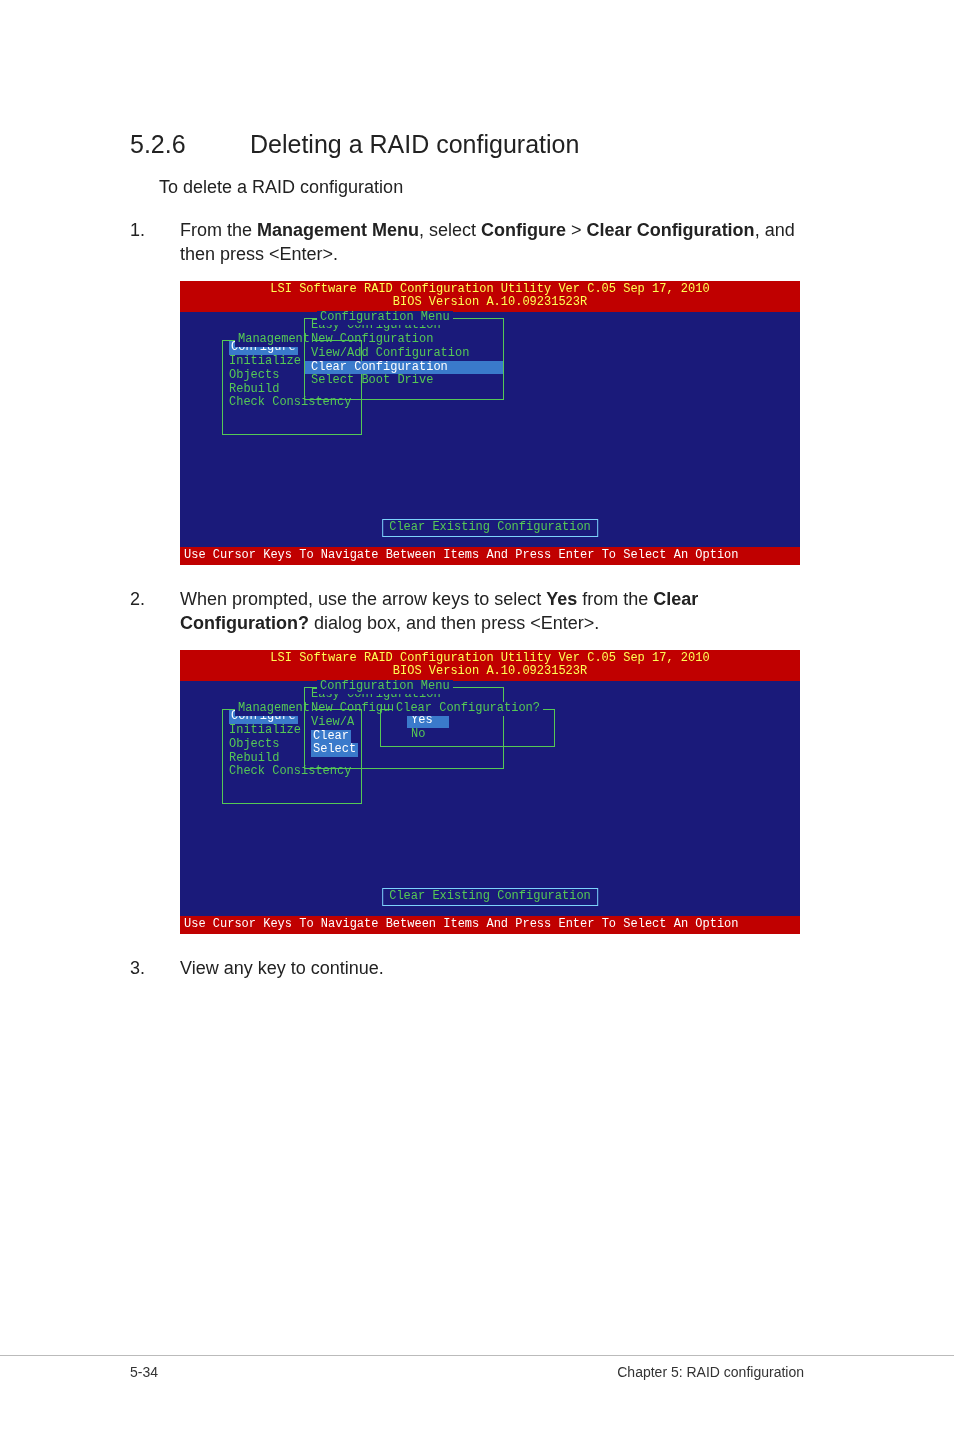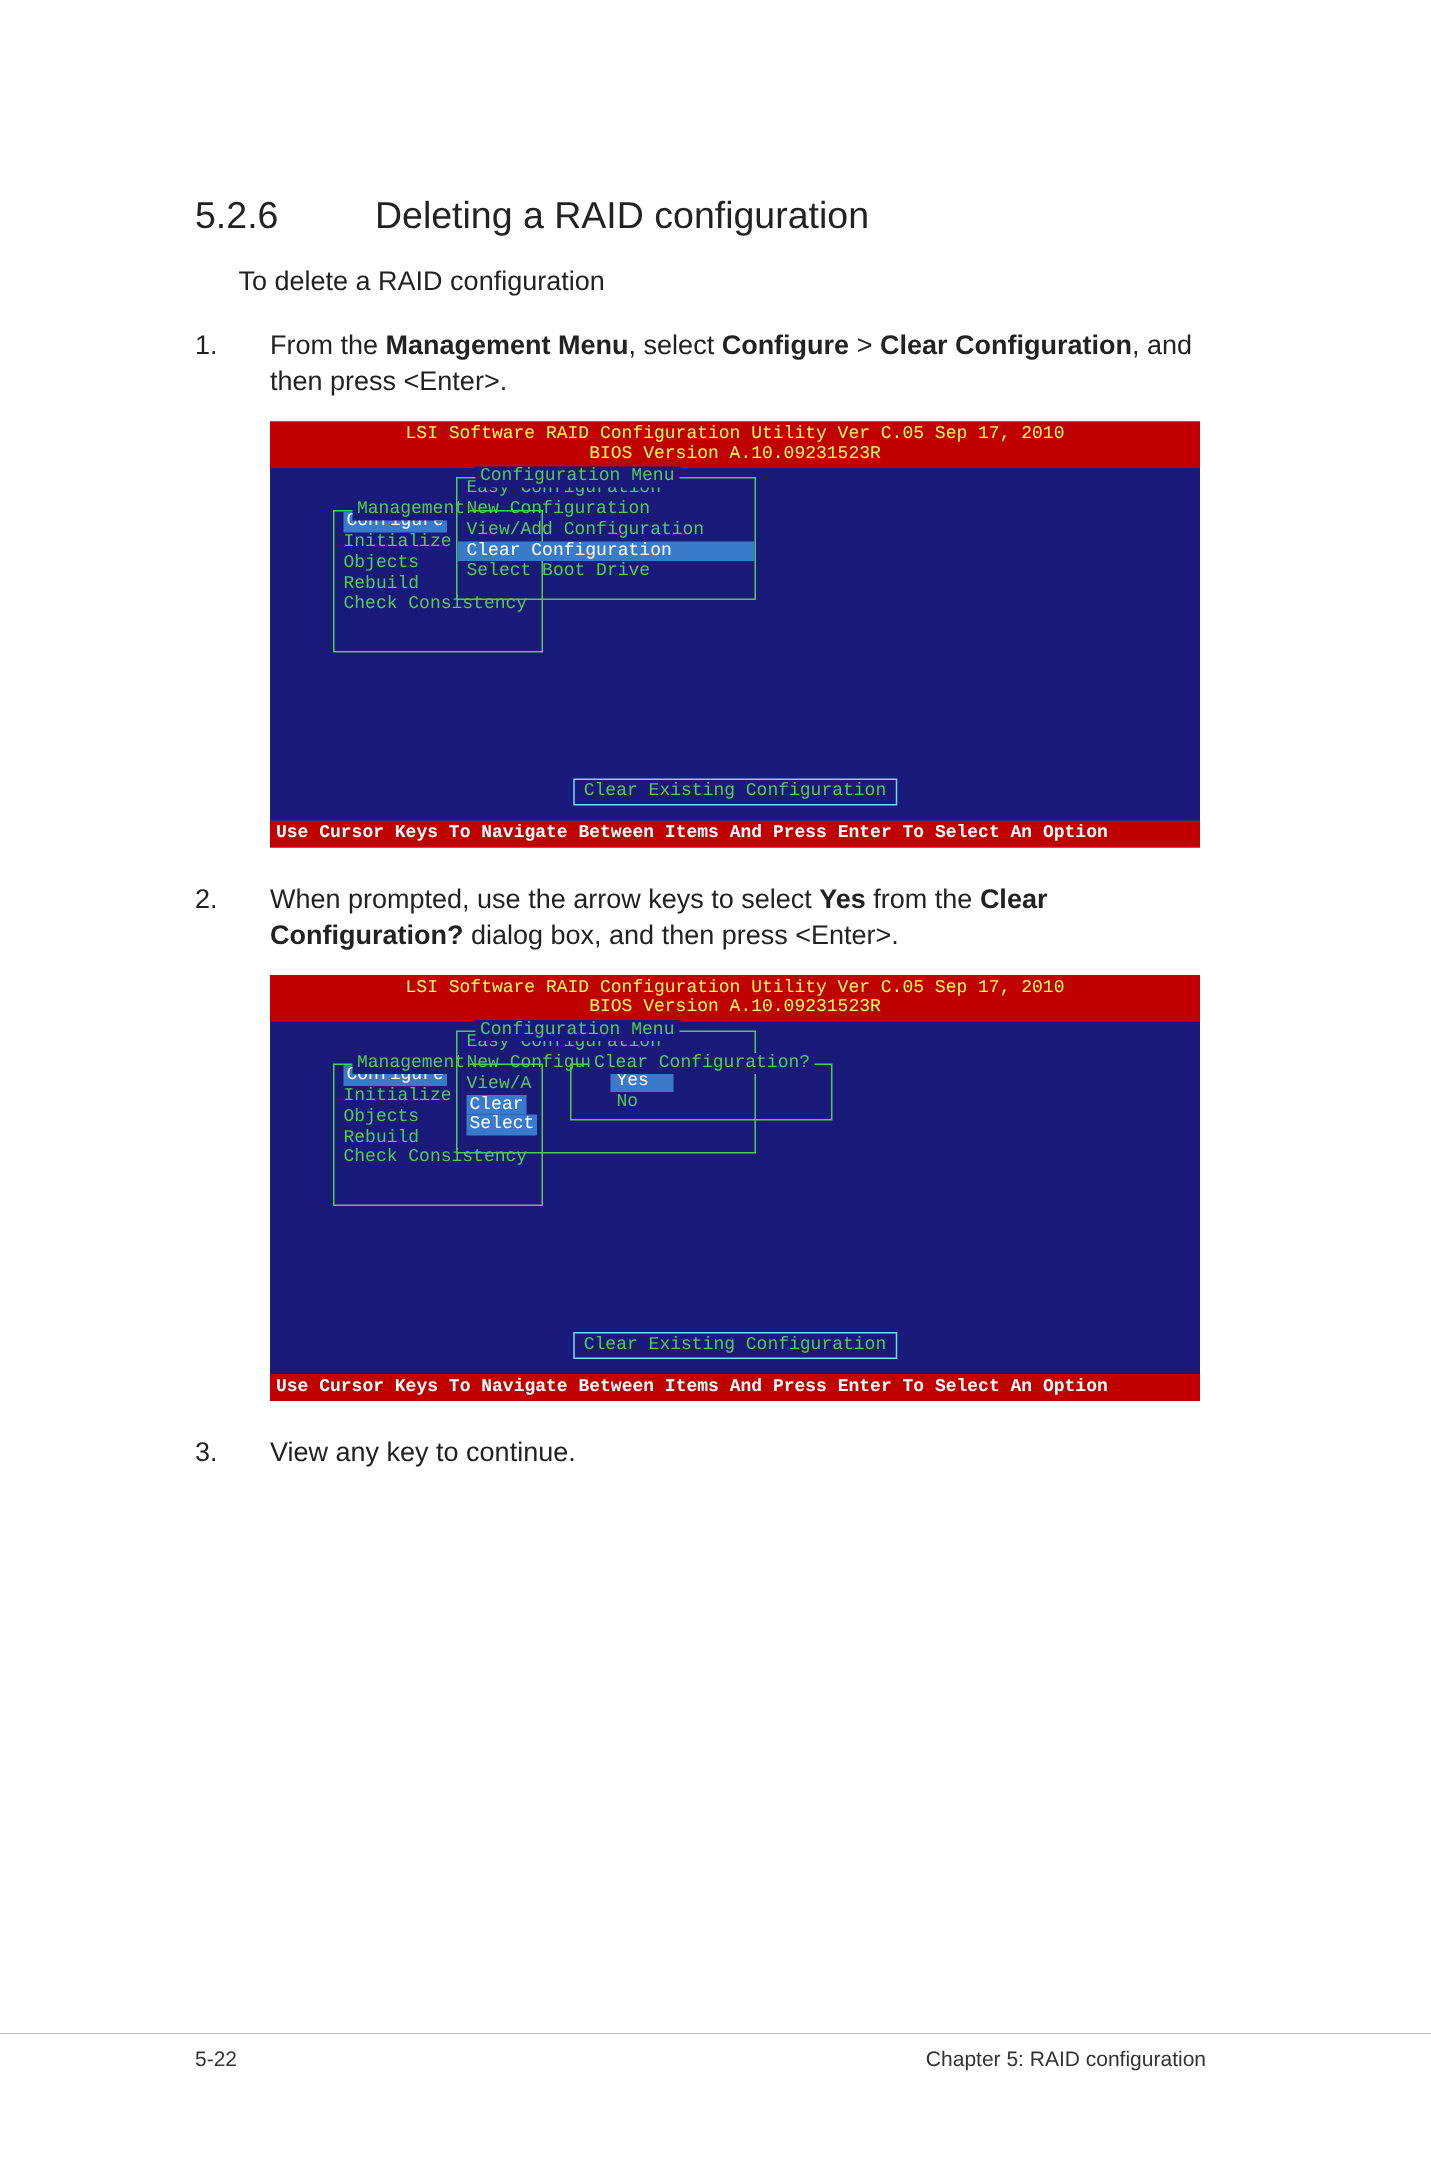--- a/index.html
+++ b/index.html
@@ -14,27 +14,27 @@
   li.step .t { flex: 1; }
   li.step .t b { font-weight: bold; }
   .after { margin-left: 50px; font-size: 18px; margin-top: 12px; margin-bottom: 6px; }
 
   .bios {
     width: 620px;
     margin: 10px 0 22px 50px;
     font-family: "Courier New", monospace;
     font-size: 12px;
     line-height: 1.15;
-    background: #0369a1;
+    background: #fdba74;
     color: #38d038;
     position: relative;
   }
   .bios .hdr { background: #c00000; color: #ffff55; text-align: center; padding: 2px 0; }
   .bios .body { position: relative; height: 235px; background:#1a1a7a; }
-  .bios .ftr { background: #c00000; color: #fff; padding: 2px 4px; font-weight: bold; }
+  .bios .ftr { background: #c00000; color: #fff; padding: 2px 4px; }
   .bios .ftr span { color:#fff; }
   .menu-box { position: absolute; border: 1px solid #55c955; color:#55c955; }
   .menu-title { position: absolute; top: -8px; left: 12px; background:#1a1a7a; padding: 0 3px; color:#55c955; }
   .mgmt { left: 42px; top: 28px; width: 140px; height: 95px; }
   .mgmt .item { padding: 0 6px; }
   .cfg { left: 124px; top: 6px; width: 200px; height: 82px; }
   .cfg .item { padding: 0 6px; }
   .hl-blue { background:#3a7acb; color:#fff; display:inline-block; padding:0 2px; }
   .hl-bluefull { background:#3a7acb; color:#fff; }
   .clearq { left: 200px; top: 28px; width: 175px; border-color:#55c955; }
@@ -137,16 +137,16 @@
   <ol>
     <li class="step">
       <span class="n">3.</span>
       <span class="t">View any key to continue.</span>
     </li>
   </ol>
 </div>
 
 <div class="footer-wrap">
   <div class="footer-inner">
-    <span>5-22</span>
+    <span>5-34</span>
     <span>Chapter 5: RAID configuration</span>
   </div>
 </div>
 
 </body></html>

